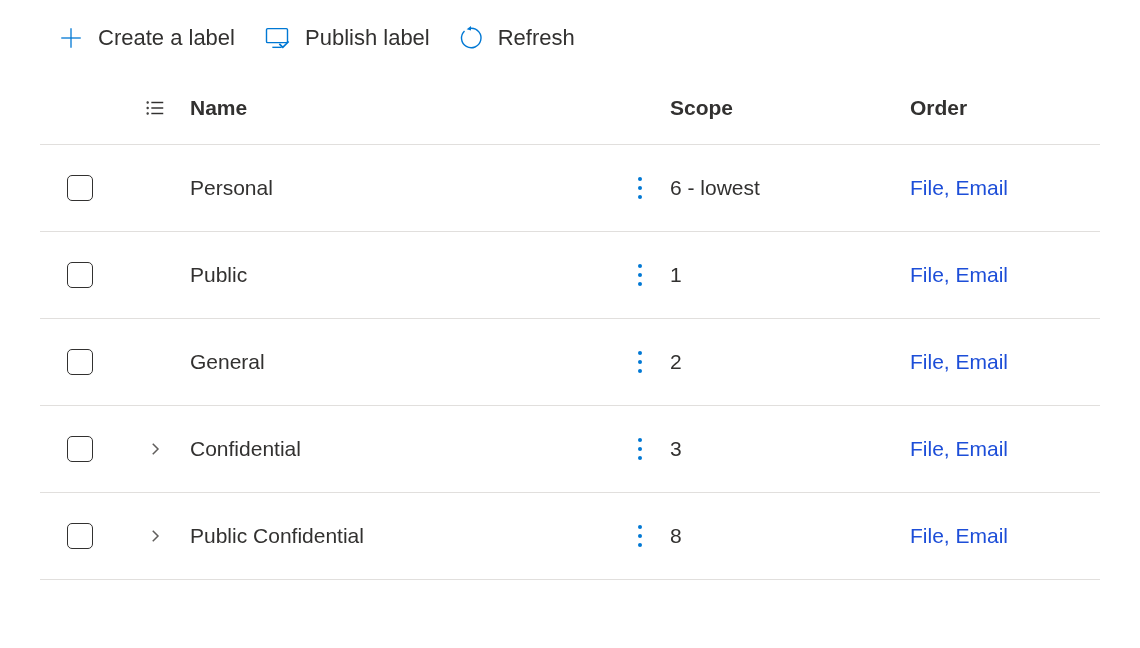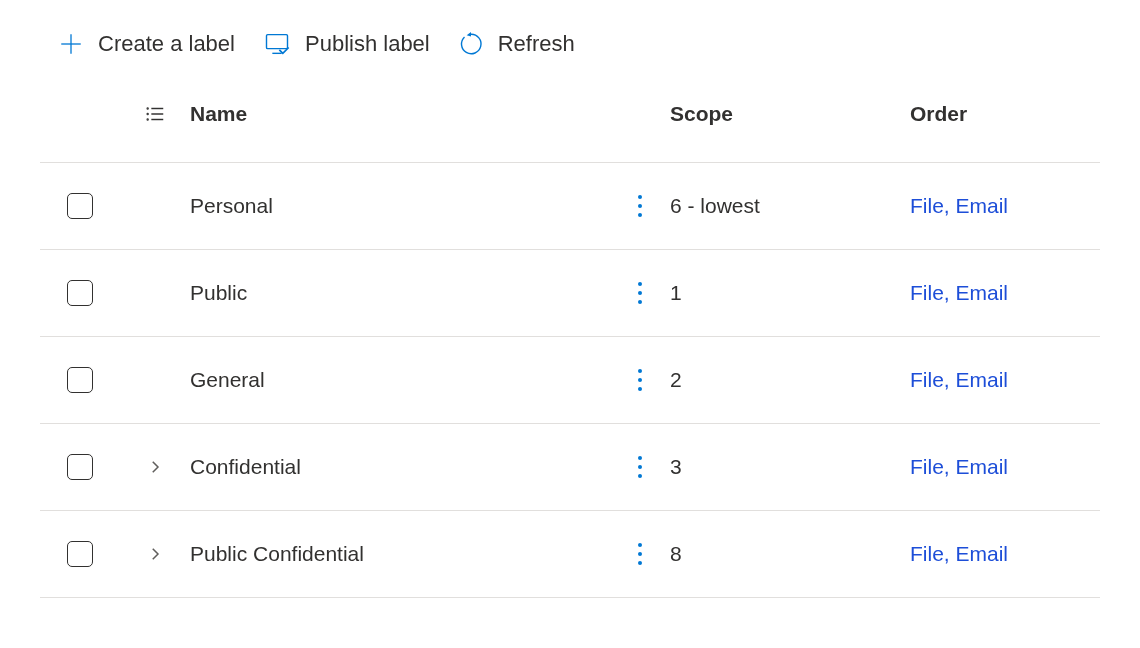--- a/index.html
+++ b/index.html
@@ -12,21 +12,21 @@
       font-family: 'Segoe UI', Tahoma, Geneva, Verdana, sans-serif;
       background: #ffffff;
       width: 1140px;
       height: 648px;
       overflow: hidden;
     }
     
     .toolbar {
       display: flex;
       align-items: center;
-      padding: 30px 50px 30px 58px;
+      padding: 24px 50px 30px 58px;
       gap: 28px;
     }
     
     .toolbar-button {
       display: flex;
       align-items: center;
       gap: 14px;
       background: none;
       border: none;
       cursor: pointer;
@@ -43,21 +43,21 @@
     }
     
     .table-container {
       padding: 0 40px;
     }
     
     .table-header {
       display: grid;
       grid-template-columns: 80px 70px 420px 60px 240px 220px;
       align-items: center;
-      padding: 14px 0 36px 0;
+      padding: 14px 0 24px 0;
       border-bottom: 1px solid #e1dfdd;
     }
     
     .table-header-cell {
       font-size: 21px;
       font-weight: 600;
       color: #323130;
     }
     
     .list-icon-cell {

